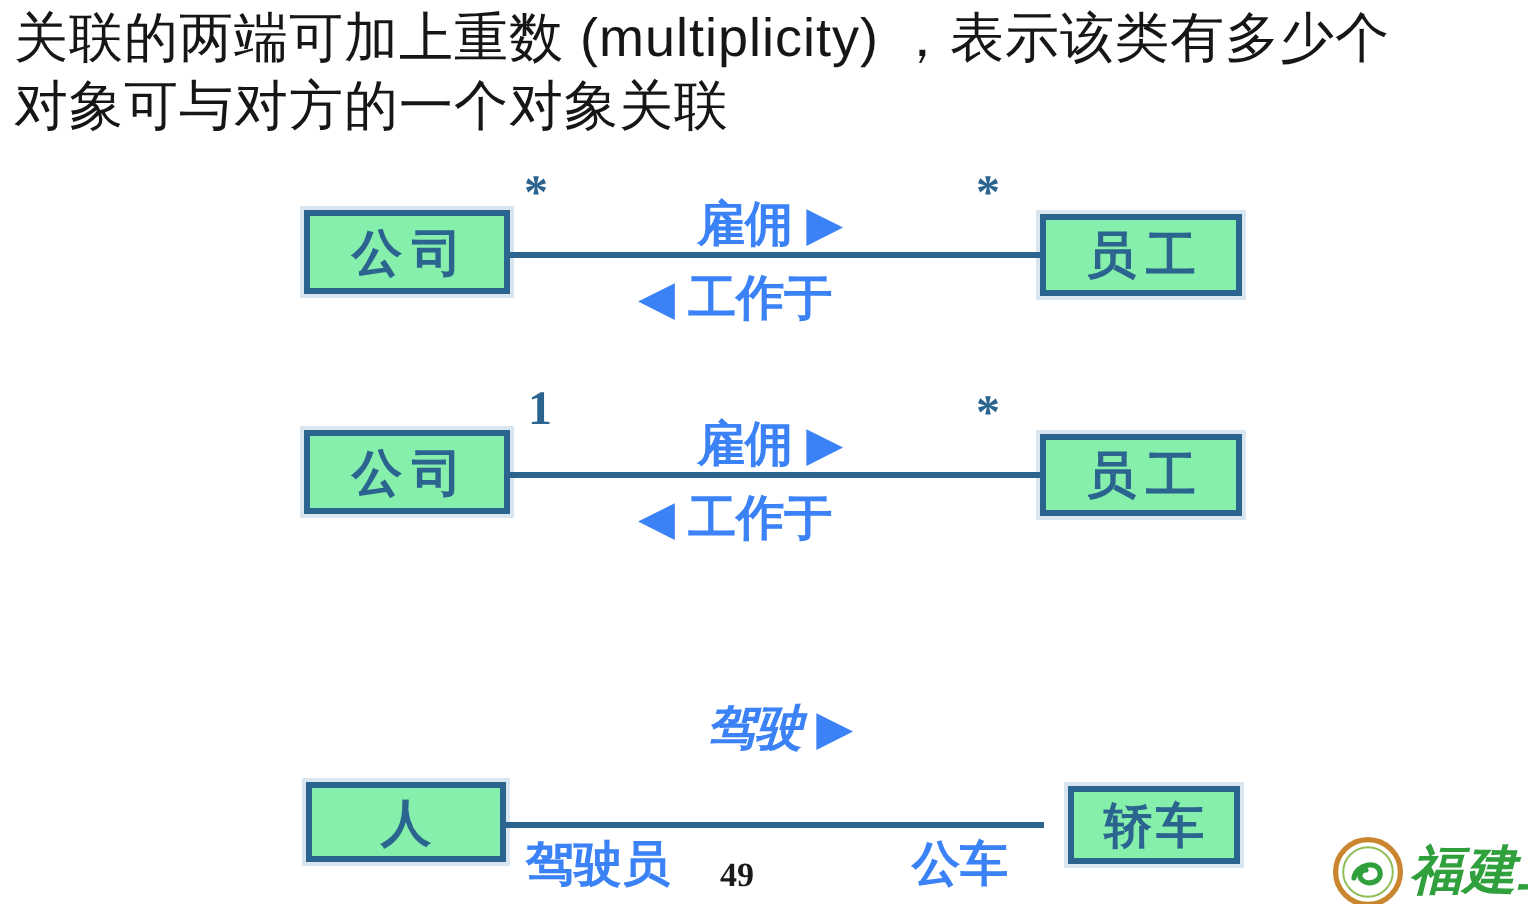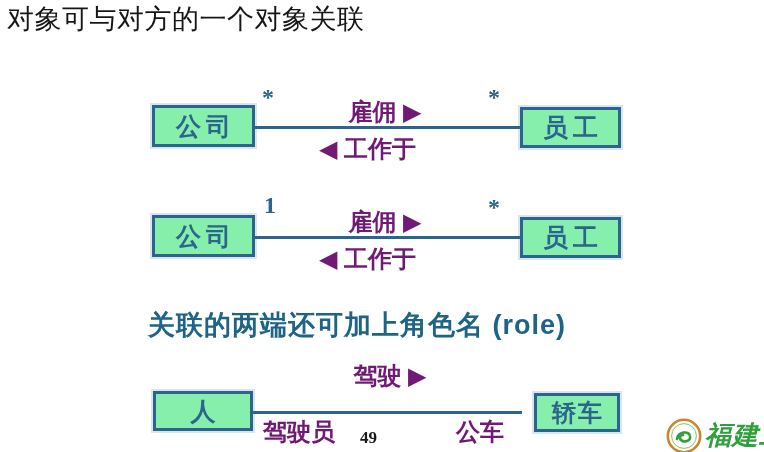--- a/index.html
+++ b/index.html
@@ -14,21 +14,21 @@
   .class-box{
     position:absolute;box-sizing:border-box;
     border:3px solid #2B648F;background:#86efac;
     color:#2B648F;font-weight:bold;font-size:25px;letter-spacing:5px;
     display:flex;align-items:center;justify-content:center;
     box-shadow:0 0 0 2px #d9e5ef;
     padding-left:5px; 
   }
   .assoc-line{position:absolute;height:3px;background:#2B648F;}
   .assoc-label{
-    position:absolute;color:#701a75;font-weight:bold;font-size:24px;
+    position:absolute;color:#3b82f6;font-weight:bold;font-size:24px;
     text-align:center;white-space:nowrap;
   }
   .mult{
     position:absolute;color:#2B648F;font-weight:bold;font-size:24px;
     font-family:"Liberation Serif","DejaVu Serif",serif;
   }
   .subheading{
     position:absolute;left:148px;top:307px;color:#1E6486;
     font-size:27px;font-weight:bold;white-space:nowrap;letter-spacing:1px;
   }
@@ -45,45 +45,45 @@
     color:#2FA03C;font-weight:bold;font-style:italic;
     font-size:26px;line-height:34px;white-space:nowrap;letter-spacing:1px;
   }
 </style>
 </head>
 <body>
 
 <div class="slide">
 
   <div class="title">
+    <div>关联的两端可加上重数 (multiplicity) ，表示该类有多少个</div>
     <div>对象可与对方的一个对象关联</div>
   </div>
 
   <div class="class-box" style="left:152px;top:105px;width:103px;height:42px;">公司</div>
   <div class="class-box" style="left:520px;top:107px;width:101px;height:41px;">员工</div>
   <div class="assoc-line" style="left:253px;top:126px;width:267px;"></div>
   <div class="mult" style="left:262px;top:84px;">*</div>
   <div class="mult" style="left:488px;top:84px;">*</div>
   <div class="assoc-label" style="left:325px;top:96px;width:120px;">雇佣 ▶</div>
   <div class="assoc-label" style="left:300px;top:133px;width:135px;">◀ 工作于</div>
 
   <div class="class-box" style="left:152px;top:215px;width:103px;height:42px;">公司</div>
   <div class="class-box" style="left:520px;top:217px;width:101px;height:41px;">员工</div>
   <div class="assoc-line" style="left:253px;top:236px;width:267px;"></div>
   <div class="mult" style="left:264px;top:192px;">1</div>
   <div class="mult" style="left:488px;top:194px;">*</div>
   <div class="assoc-label" style="left:325px;top:206px;width:120px;">雇佣 ▶</div>
   <div class="assoc-label" style="left:300px;top:243px;width:135px;">◀ 工作于</div>
 
-  <div class="subheading">关联的两端还可加上角色名 (role)</div>
 
   <div class="class-box" style="left:153px;top:391px;width:100px;height:40px;letter-spacing:0;padding-left:0;">人</div>
   <div class="class-box" style="left:534px;top:393px;width:86px;height:39px;letter-spacing:2px;padding-left:2px;font-size:24px;">轿车</div>
   <div class="assoc-line" style="left:253px;top:411px;width:269px;"></div>
-  <div class="assoc-label" style="left:330px;top:360px;width:120px;">驾驶 ▶</div>
+  <div class="assoc-label" style="left:330px;top:348px;width:120px;font-style:italic;">驾驶 ▶</div>
   <div class="assoc-label" style="left:456px;top:416px;">公车</div>
   <div class="assoc-label" style="left:263px;top:416px;">驾驶员</div>
 
   <div class="pagenum">49</div>
 
   <div class="logo">
     <span>
       <svg width="36" height="36" viewBox="0 0 36 36" aria-hidden="true">
         <circle cx="18" cy="18" r="16.2" fill="#ffffff" stroke="#C9862F" stroke-width="2.6"></circle>
         <circle cx="18" cy="18" r="12.4" fill="#ffffff" stroke="#8FBF5A" stroke-width="1"></circle>

